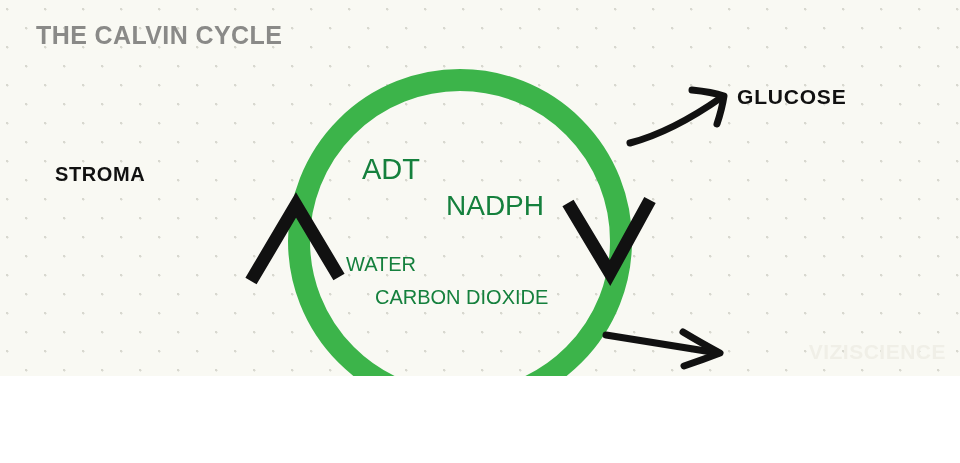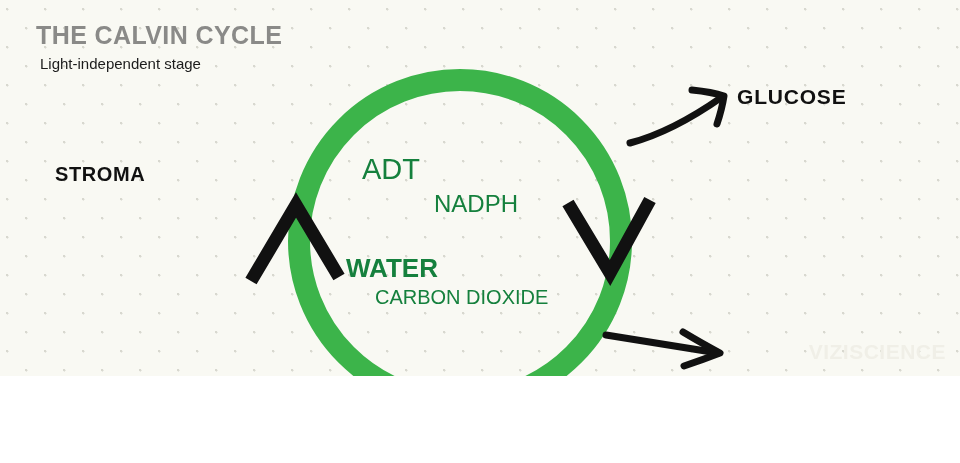--- a/index.html
+++ b/index.html
@@ -68,22 +68,22 @@
     top: 0;
   }
 
   .inner-text {
     position: absolute;
     color: #15803d;
     white-space: nowrap;
     font-weight: normal;
   }
   .t-adt    { left: 362px; top: 153px; font-size: 29px; }
-  .t-nadph  { left: 434px; top: 190px; font-size: 24px; }
-  .t-water  { left: 346px; top: 253px; font-size: 26px; font-weight: bold; }
+  .t-nadph  { left: 446px; top: 190px; font-size: 28px; }
+  .t-water  { left: 346px; top: 253px; font-size: 20px; }
   .t-co2    { left: 375px; top: 286px; font-size: 20px; text-align: center; }
 
   .product-name {
     position: absolute;
     font-size: 21px;
     font-weight: bold;
     color: #111111;
     letter-spacing: 0.8px;
     white-space: nowrap;
   }
@@ -119,21 +119,20 @@
 </style>
 </head>
 <body>
 
 <div id="canvas">
 
   <div id="dots"></div>
 
   <div class="title-block">
     <div class="title-main">THE CALVIN CYCLE</div>
-    <div class="title-sub">Light-independent stage</div>
   </div>
 
   <div class="stroma-label">STROMA</div>
 
   <svg id="ring-svg" width="960" height="463" viewBox="0 0 960 463">
 
     <circle cx="460" cy="241" r="161" fill="none" stroke="#3cb44a" stroke-width="22"></circle>
 
     <path d="M 251 281 L 296 205 L 339 277" fill="none" stroke="#111111" stroke-width="13" stroke-linecap="butt" stroke-linejoin="miter"></path>
 

